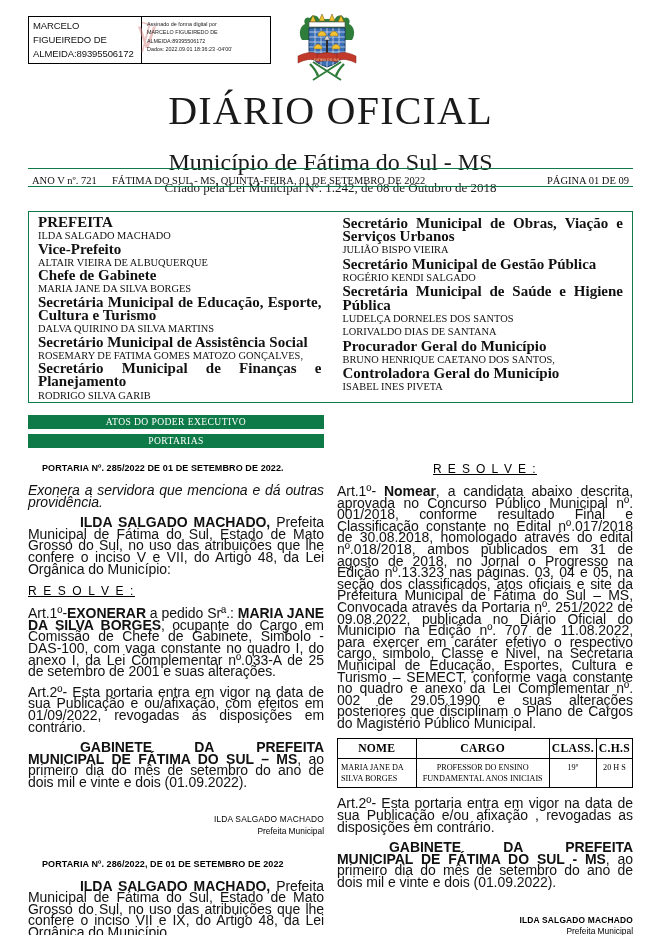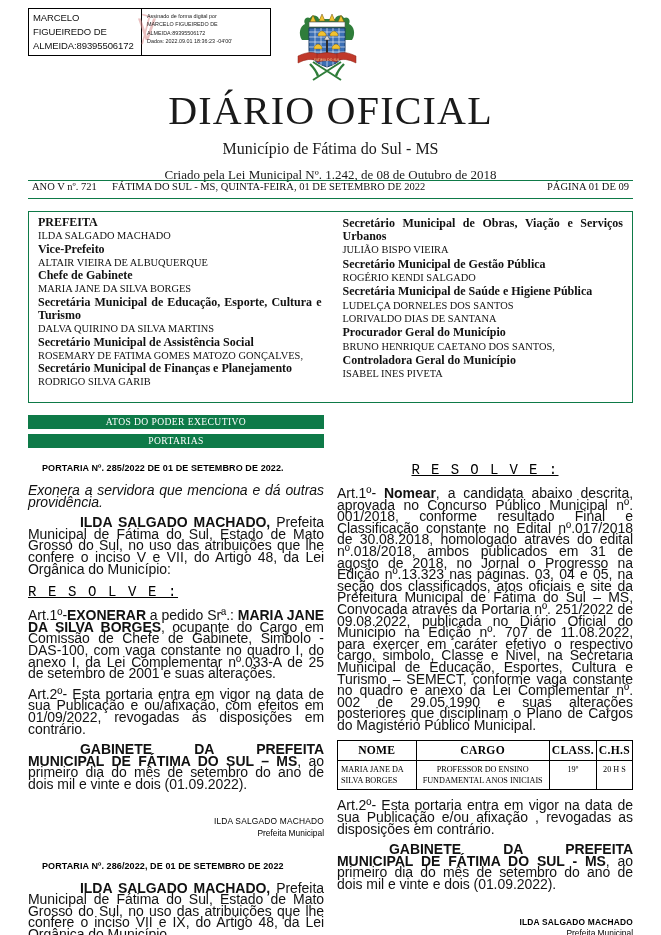--- a/index.html
+++ b/index.html
@@ -7,21 +7,21 @@
     width: 661px; height: 935px;
     background: #ffffff;
     font-family: "Liberation Sans", sans-serif;
     color: #000;
     overflow: hidden;
   }
   .page { position: relative; width: 661px; height: 935px; padding: 0; }
 
   
   .sigbox {
-    position: absolute; left: 28px; top: 8px;
+    position: absolute; left: 28px; top: 16px;
     width: 243px; height: 48px;
     border: 1px solid #000;
     display: flex; align-items: stretch;
     overflow: hidden;
   }
   .sig-name {
     width: 112px; padding: 2px 3px 0 4px;
     font-family: "Liberation Sans", sans-serif;
     font-size: 9.5px; line-height: 14px; letter-spacing: -0.1px;
     color: #111;
@@ -46,48 +46,48 @@
 
   
   .masthead { position: absolute; left: 0; top: 86px; width: 661px; text-align: center; }
   .dotitle {
     font-family: "Liberation Serif", serif;
     font-size: 40px; line-height: 50px; font-weight: 400;
     letter-spacing: 1.2px; color: #1a1a1a;
   }
   .dosub {
     font-family: "Liberation Serif", serif;
-    font-size: 16px; line-height: 24px; margin-top: 1px; color: #1a1a1a;
+    font-size: 24px; line-height: 24px; margin-top: 14px; color: #1a1a1a;
   }
   .dolaw {
     font-family: "Liberation Serif", serif;
     font-size: 13px; line-height: 17px; margin-top: 5px; color: #1a1a1a;
   }
 
   
   .issuebar {
-    position: absolute; left: 28px; top: 180px; width: 605px;
+    position: absolute; left: 28px; top: 168px; width: 605px;
     border-top: 1.6px solid #0e7a48; border-bottom: 1.6px solid #0e7a48;
-    height: 19px; display: flex; align-items: flex-start;
+    height: 19px; display: flex; align-items: flex-end;
     font-family: "Liberation Serif", serif; font-size: 10.5px; color: #111;
   }
   .issue-ano { padding-left: 4px; width: 78px; }
   .issue-mid { flex: 1; text-align: left; padding-left: 6px; }
   .issue-pag { padding-right: 4px; white-space: nowrap; }
 
   
   .offbox {
     position: absolute; left: 28px; top: 211px; width: 605px; height: 192px;
     border: 1.6px solid #0e7a48;
     display: flex; padding: 4px 0 0 0;
   }
   .offcol { width: 50%; padding: 0 9px 0 9px; }
   .offcol.right { padding-left: 12px; }
   .role {
-    font-family: "Liberation Serif", serif; font-size: 12px; line-height: 13.2px;
+    font-family: "Liberation Serif", serif; font-size: 15px; line-height: 13.2px;
     font-weight: bold; color: #111; text-align: justify;
   }
   .person {
     font-family: "Liberation Serif", serif; font-size: 10.4px; line-height: 13.4px;
     color: #111;
   }
   .offcol.right .role { margin-top: 1px; }
 
   
   .banner {
@@ -113,22 +113,22 @@
   .p b { font-weight: bold; }
   .p i { font-style: italic; }
   .ind-big { text-indent: 52px; }
   .ptitle {
     font-family: "Liberation Sans", sans-serif;
     font-size: 9px; font-weight: bold; line-height: 12px;
     text-align: center; margin-bottom: 11px; letter-spacing: .1px;
   }
   .ptitle.lft { text-align: left; padding-left: 14px; }
   .resolve {
-    font-family: Liberation Mono, monospace;
-    font-size: 14px; font-weight: normal; letter-spacing: 1.6px;
+    font-family: Liberation Sans, sans-serif;
+    font-size: 12px; font-weight: normal; letter-spacing: 1.6px;
     text-decoration: underline; margin-bottom: 10px;
   }
   .resolve.ctr { text-align: center; letter-spacing: 1.4px; }
   .sign {
     font-family: "Liberation Sans", sans-serif;
     font-size: 8.4px; line-height: 11.6px; text-align: right;
     margin-top: 26px;
   }
   .sign .nm { font-weight: normal; letter-spacing: .2px; }
   .sign.bold .nm { font-weight: bold; }

